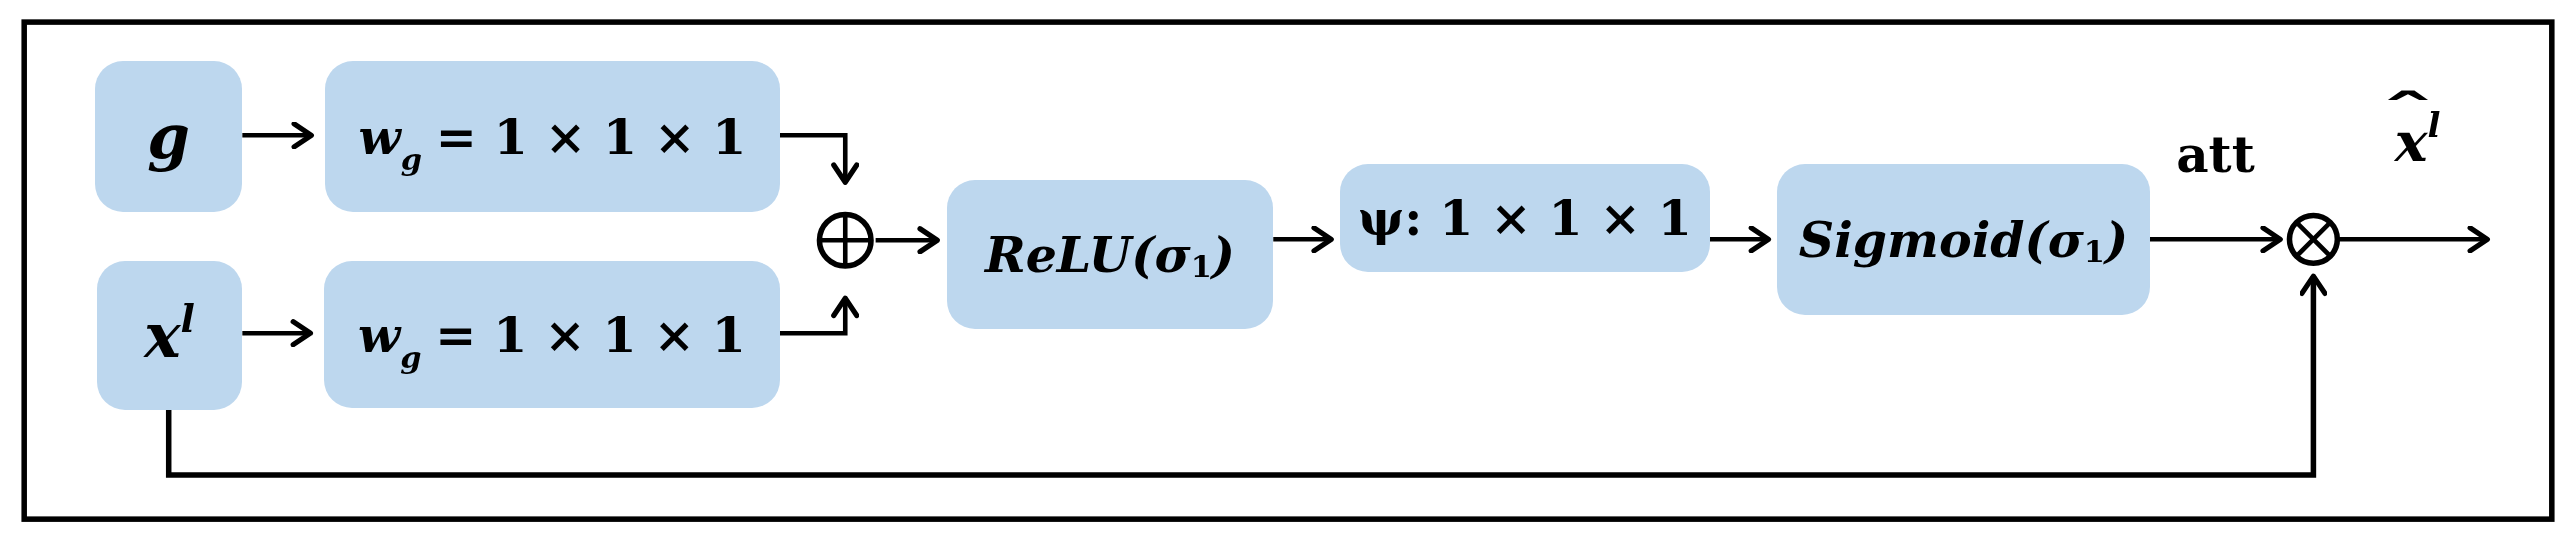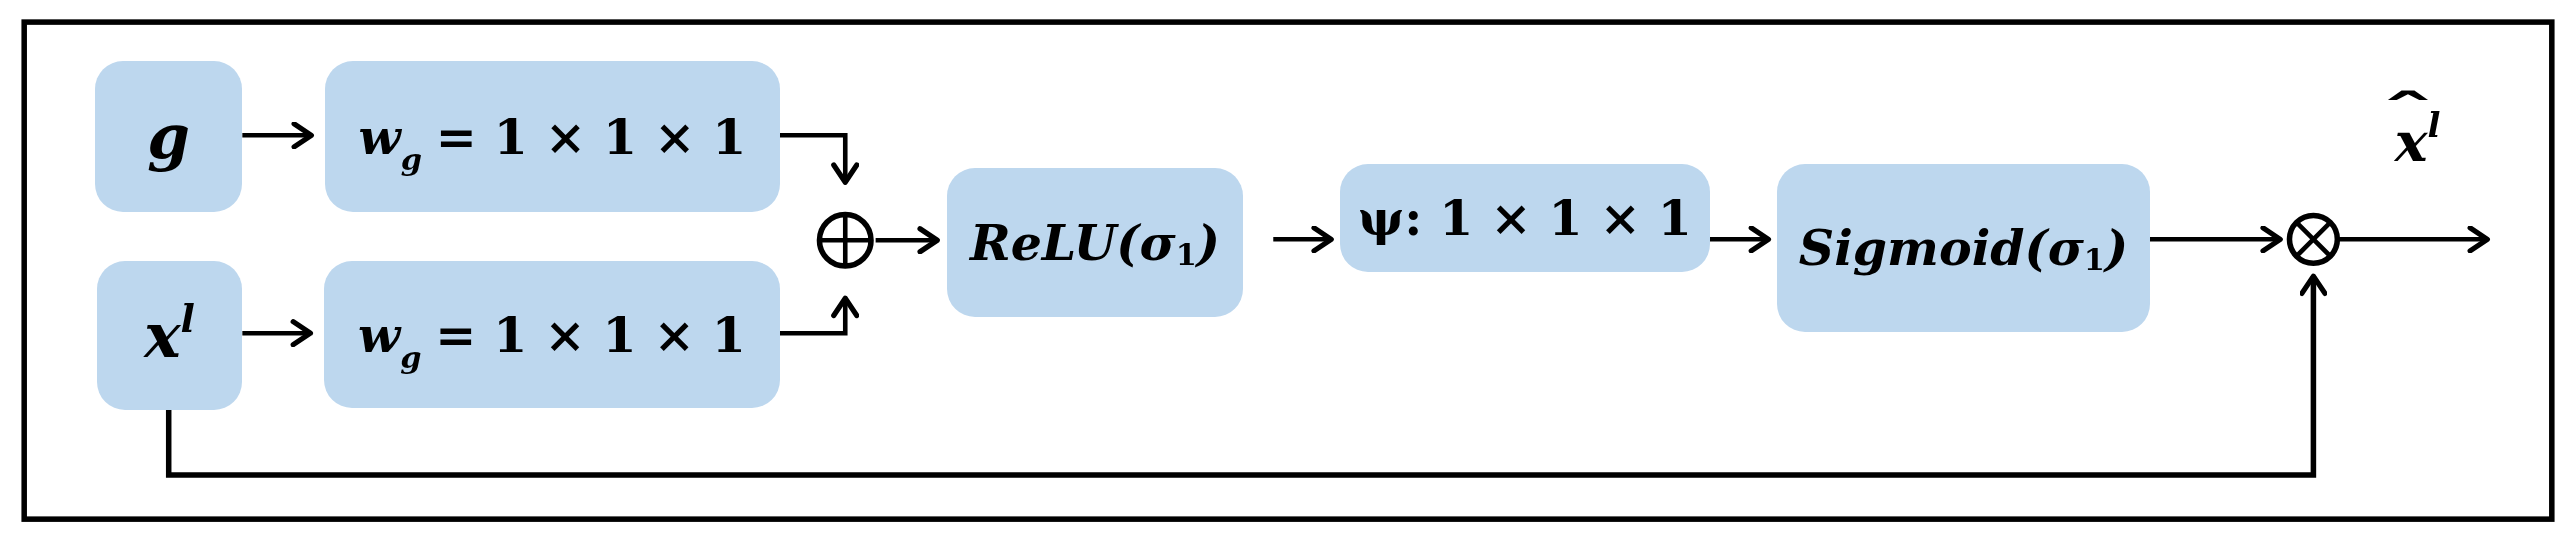--- a/index.html
+++ b/index.html
@@ -38,23 +38,23 @@
   .xwrap .hat{
     position:absolute;left:42%;top:-0.48em;
     transform:translateX(-50%) scaleX(2.2);
     font-style:normal;font-size:0.9em;
   }
   
   #node-g       {left:95px; top:61px;  width:147px; height:151px;}
   #node-wg-top  {left:325px; top:61px;  width:455px; height:151px;}
   #node-xl      {left:97px; top:261px; width:145px; height:149px;}
   #node-wg-bot  {left:324px; top:261px; width:456px; height:147px;}
-  #node-relu    {left:947px;top:168px; width:296px; height:149px;}
+  #node-relu    {left:947px;top:180px; width:326px; height:149px;}
   #node-psi     {left:1340px;top:164px; width:370px; height:108px;}
-  #node-sigmoid {left:1777px;top:164px; width:373px; height:168px;}
+  #node-sigmoid {left:1777px;top:164px; width:373px; height:151px;}
   #node-g, #node-xl{font-size:61px;}
 </style>
 </head>
 <body>
 
 <div id="stage">
 
   <svg id="wires" width="2576" height="544" viewBox="0 0 2798 591">
     <defs>
       <marker id="arrow" viewBox="0 0 24 24" refX="20" refY="12" markerWidth="30" markerHeight="30" orient="auto" markerUnits="userSpaceOnUse">
@@ -118,19 +118,20 @@
   </div>
 
   <div class="node upright" id="node-psi">
     <span>ψ: 1 × 1 × 1</span>
   </div>
 
   <div class="node" id="node-sigmoid">
     <span><span>Sigmoid(σ</span><span class="sigsub">1</span><span>)</span></span>
   </div>
 
+  <div class="flabel" id="att-label">att</div>
 
   <div class="flabel" id="output-label">
     <span class="xwrap"><span class="hat">ˆ</span><span>x</span></span><sup>l</sup>
   </div>
 
 </div>
 
 
 </body></html>

